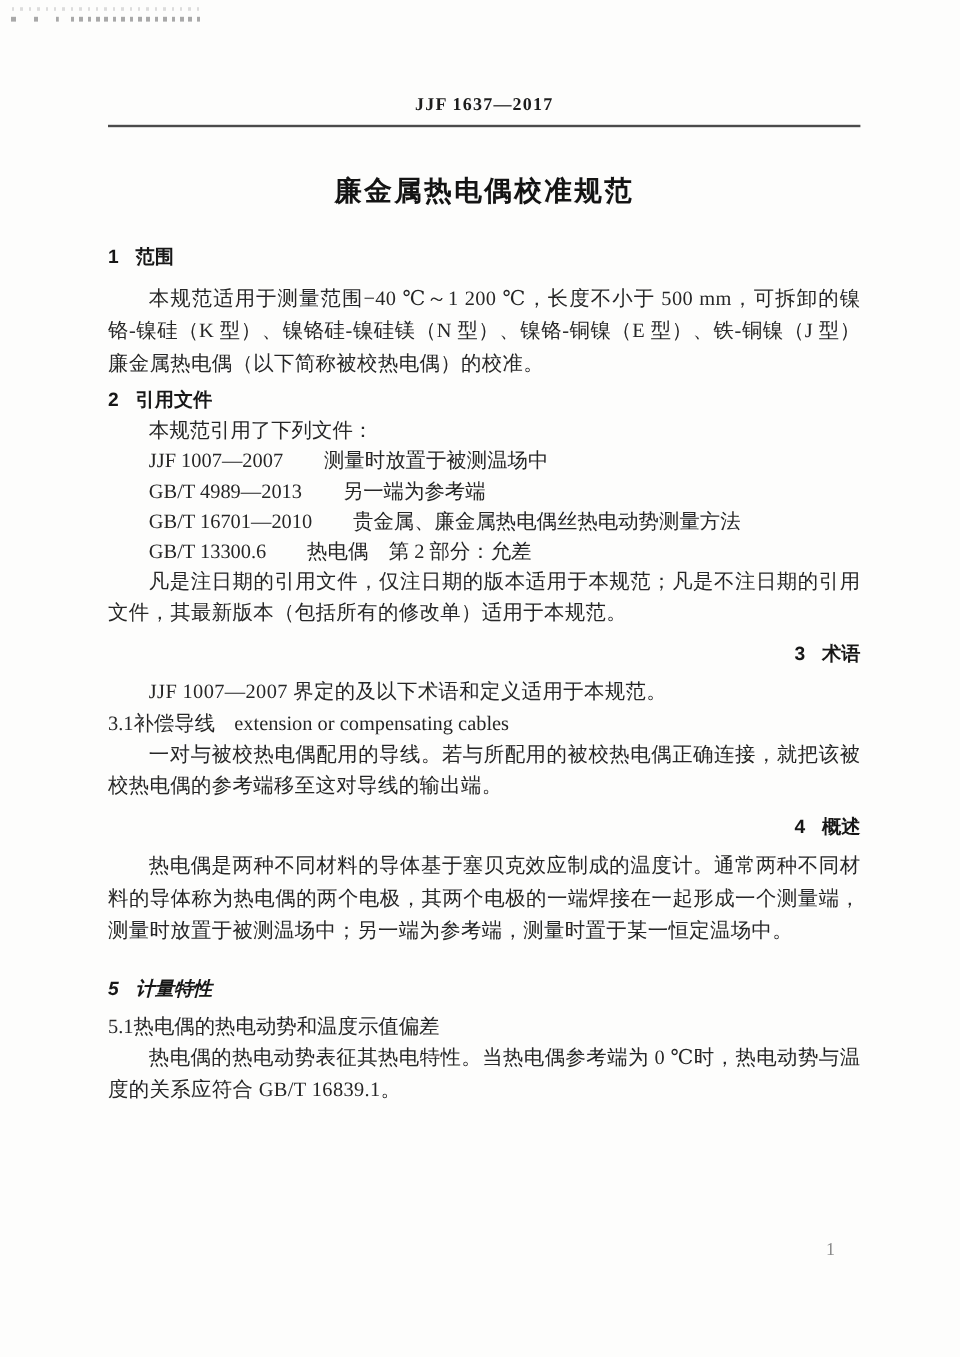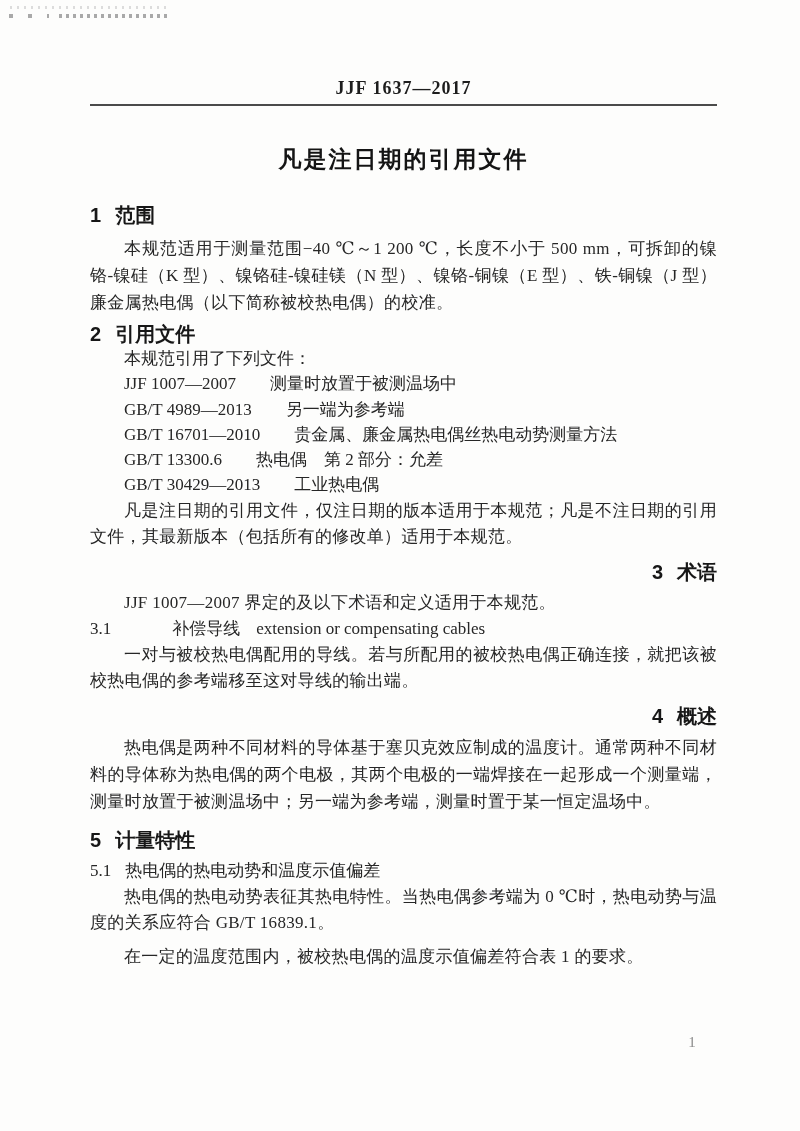--- a/index.html
+++ b/index.html
@@ -24,64 +24,64 @@
   .dots-b{
     position:absolute;top:14px;left:59px;width:110px;height:4px;
     background:repeating-linear-gradient(to right,#a9a9a9 0 3px,transparent 3px 7px);
   }
   .content{
     position:absolute;left:90px;top:0;width:627px;
   }
   .doc-number{
     margin-top:78px;
     text-align:center;
-    font-size:18px;font-weight:bold;
+    font-size:15px;font-weight:bold;
     letter-spacing:1px;
     color:#1d1d1d;
     line-height:20px;
   }
   .header-rule{
     margin-top:6px;
     border-top:2px solid #4b4b4b;
     height:0;
   }
   .doc-title{
     margin-top:37px;
     text-align:center;
     font-size:23px;font-weight:bold;
     font-family:"Liberation Sans","DejaVu Sans",sans-serif;
     color:#141414;
     line-height:32px;
     letter-spacing:2px;
   }
   .sec-heading{
     font-family:"Liberation Sans","DejaVu Sans",sans-serif;
-    font-size:20px;font-weight:bold;
+    font-size:16px;font-weight:bold;
     color:#171717;
     line-height:24px;
   }
   .sec-heading .sec-num{margin-right:14px;}
   .para{
     font-size:17px;
     line-height:27px;
     text-align:justify;
     letter-spacing:0.3px;
   }
   .indent{text-indent:2em;}
   .refs{font-size:17px;line-height:25.3px;}
   .ref-row{text-indent:2em;white-space:nowrap;}
   .ref-code{margin-right:0;}
   .ref-gap{display:inline-block;width:2em;}
   .term-line,.sub-line{
     font-size:17px;line-height:26px;
   }
-  .term-num,.sub-num{margin-right:14px;}
-  .term-zh{margin-right:16px;margin-left:47px;}
+  .term-num,.sub-num{}
+  .term-zh{margin-right:16px;}
   .mt6{margin-top:6px;} .mt8{margin-top:8px;} .mt10{margin-top:10px;text-align:right;}
-  .mt13{margin-top:13px;} .mt16{margin-top:0;} .mt28{margin-top:28px;}
+  .mt13{margin-top:24px;font-style:italic;} .mt16{margin-top:0;} .mt28{margin-top:28px;}
   .lh26{line-height:26px;}
   .page-number{
     position:absolute;left:680px;top:1034px;width:24px;
     text-align:center;
     font-size:15px;color:#8b8b8b;
   }
 </style>
 </head>
 <body>
 
@@ -89,21 +89,21 @@
 
   <div class="dots-faint"></div>
   <div class="dots-a"></div>
   <div class="dots-b"></div>
 
   <div class="content">
 
     <div class="doc-number">JJF 1637—2017</div>
     <div class="header-rule"></div>
 
-    <div class="doc-title">凡是注日期的引用文件</div>
+    <div class="doc-title">廉金属热电偶校准规范</div>
 
     <div class="sec-heading mt28">
       <span class="sec-num">1</span><span>范围</span>
     </div>
     <div class="para indent mt8">本规范适用于测量范围−40 ℃～1 200 ℃，长度不小于 500 mm，可拆卸的镍铬-镍硅（K 型）、镍铬硅-镍硅镁（N 型）、镍铬-铜镍（E 型）、铁-铜镍（J 型）廉金属热电偶（以下简称被校热电偶）的校准。</div>
 
     <div class="sec-heading mt6">
       <span class="sec-num">2</span><span>引用文件</span>
     </div>
     <div class="refs mt16">
@@ -112,23 +112,20 @@
         <span class="ref-code">JJF 1007—2007</span><span class="ref-gap"></span><span>测量时放置于被测温场中</span>
       </div>
       <div class="ref-row">
         <span class="ref-code">GB/T 4989—2013</span><span class="ref-gap"></span><span>另一端为参考端</span>
       </div>
       <div class="ref-row">
         <span class="ref-code">GB/T 16701—2010</span><span class="ref-gap"></span><span>贵金属、廉金属热电偶丝热电动势测量方法</span>
       </div>
       <div class="ref-row">
         <span class="ref-code">GB/T 13300.6</span><span class="ref-gap"></span><span>热电偶　第 2 部分：允差</span>
-      </div>
-      <div class="ref-row">
-        <span class="ref-code">GB/T 30429—2013</span><span class="ref-gap"></span><span>工业热电偶</span>
       </div>
     </div>
     <div class="para indent lh26">凡是注日期的引用文件，仅注日期的版本适用于本规范；凡是不注日期的引用文件，其最新版本（包括所有的修改单）适用于本规范。</div>
 
     <div class="sec-heading mt10">
       <span class="sec-num">3</span><span>术语</span>
     </div>
     <div class="para indent lh26 mt6">JJF 1007—2007 界定的及以下术语和定义适用于本规范。</div>
     <div class="term-line">
       <span class="term-num">3.1</span><span class="term-zh">补偿导线</span><span>extension or compensating cables</span>
@@ -140,19 +137,18 @@
     </div>
     <div class="para indent mt6">热电偶是两种不同材料的导体基于塞贝克效应制成的温度计。通常两种不同材料的导体称为热电偶的两个电极，其两个电极的一端焊接在一起形成一个测量端，测量时放置于被测温场中；另一端为参考端，测量时置于某一恒定温场中。</div>
 
     <div class="sec-heading mt13">
       <span class="sec-num">5</span><span>计量特性</span>
     </div>
     <div class="sub-line mt6">
       <span class="sub-num">5.1</span><span>热电偶的热电动势和温度示值偏差</span>
     </div>
     <div class="para indent lh26">热电偶的热电动势表征其热电特性。当热电偶参考端为 0 ℃时，热电动势与温度的关系应符合 GB/T 16839.1。</div>
-    <div class="para indent lh26 mt8">在一定的温度范围内，被校热电偶的温度示值偏差符合表 1 的要求。</div>
 
   </div>
 
   <div class="page-number">1</div>
 
 </div>
 
 </body></html>

